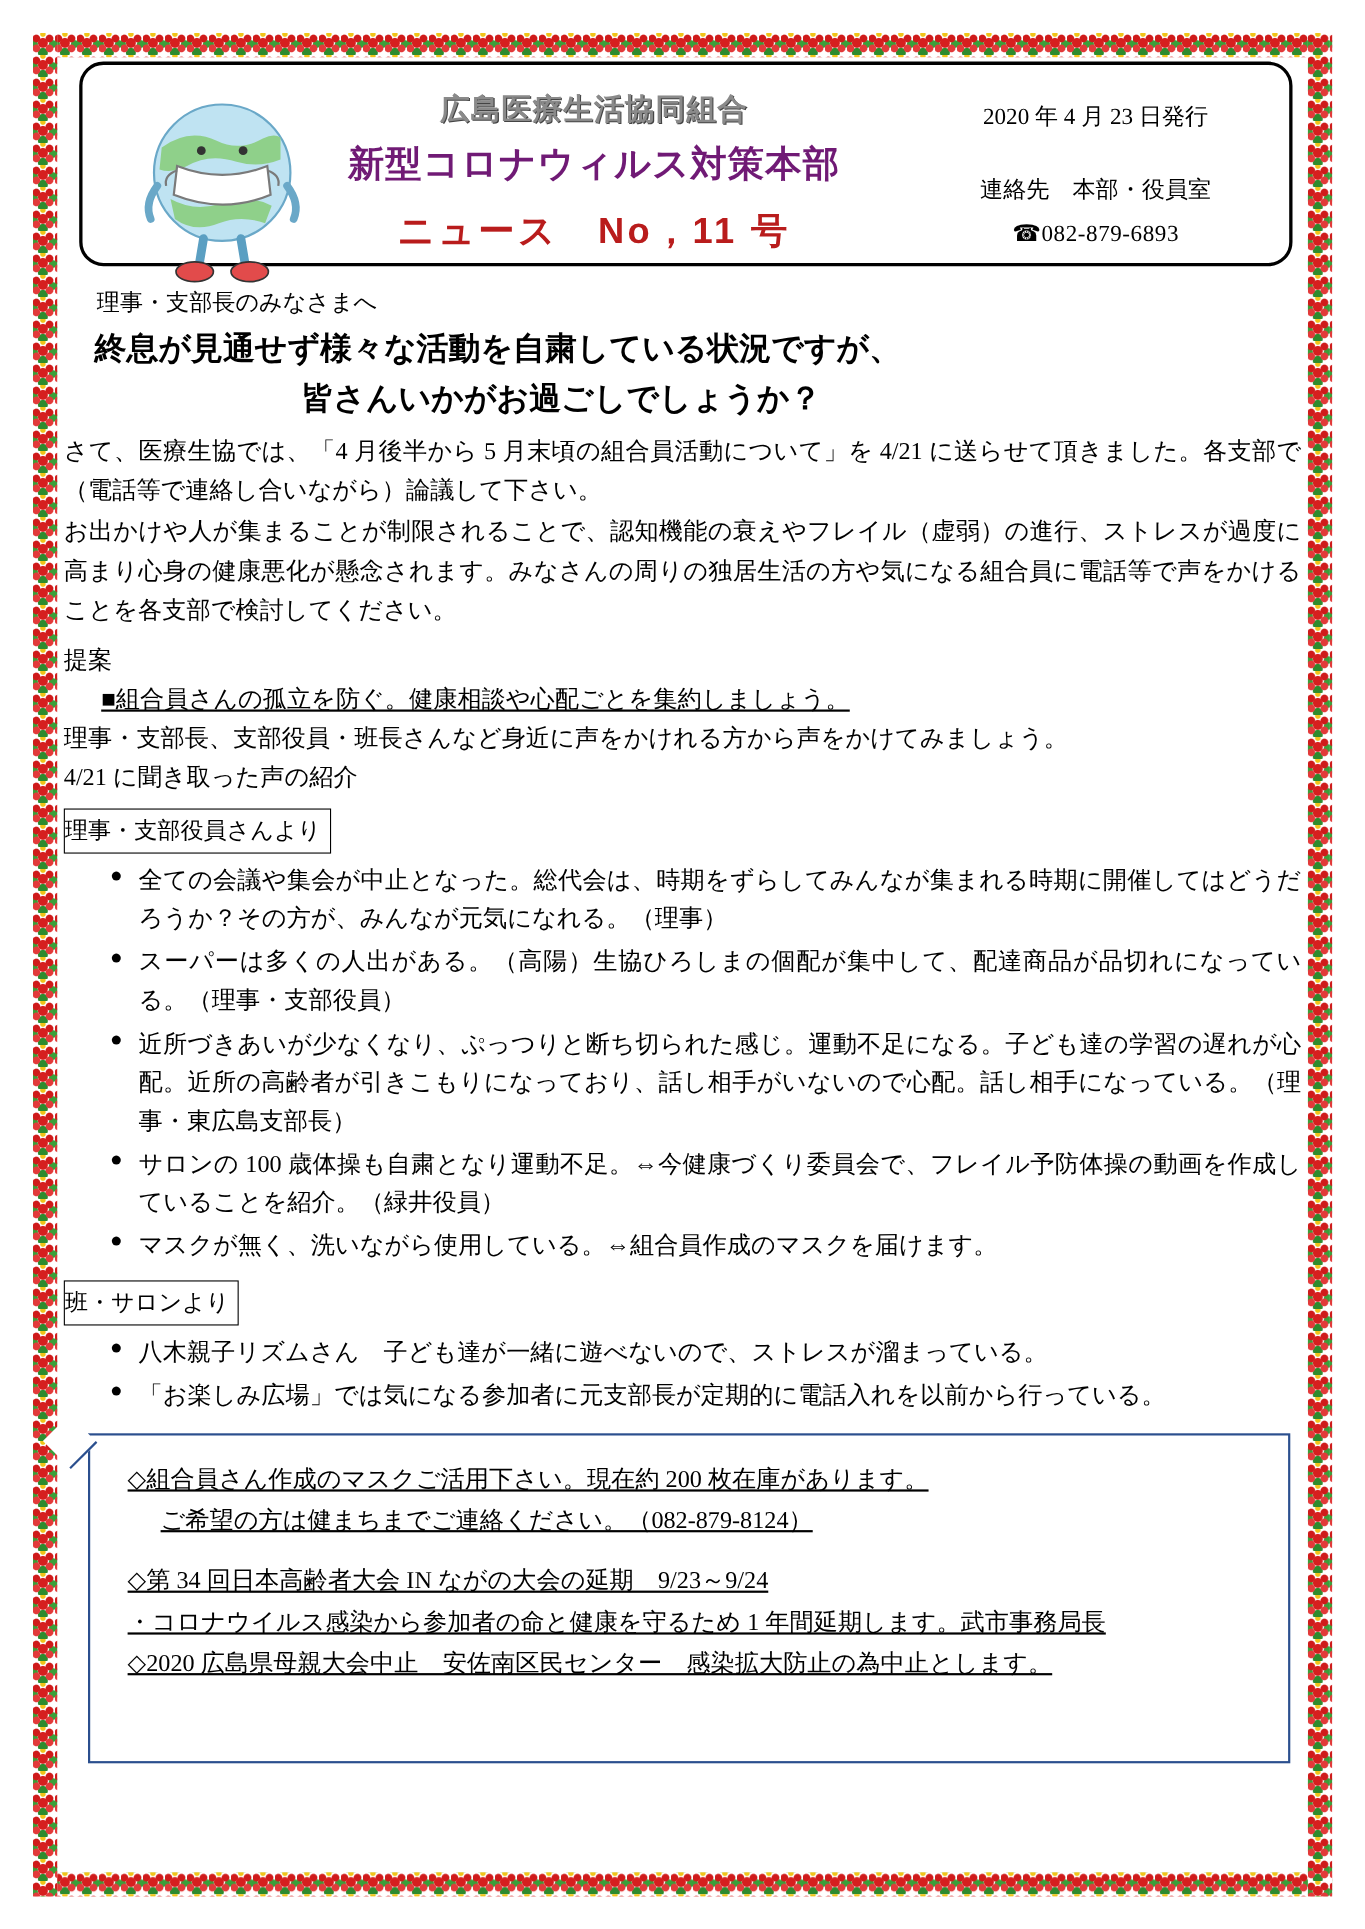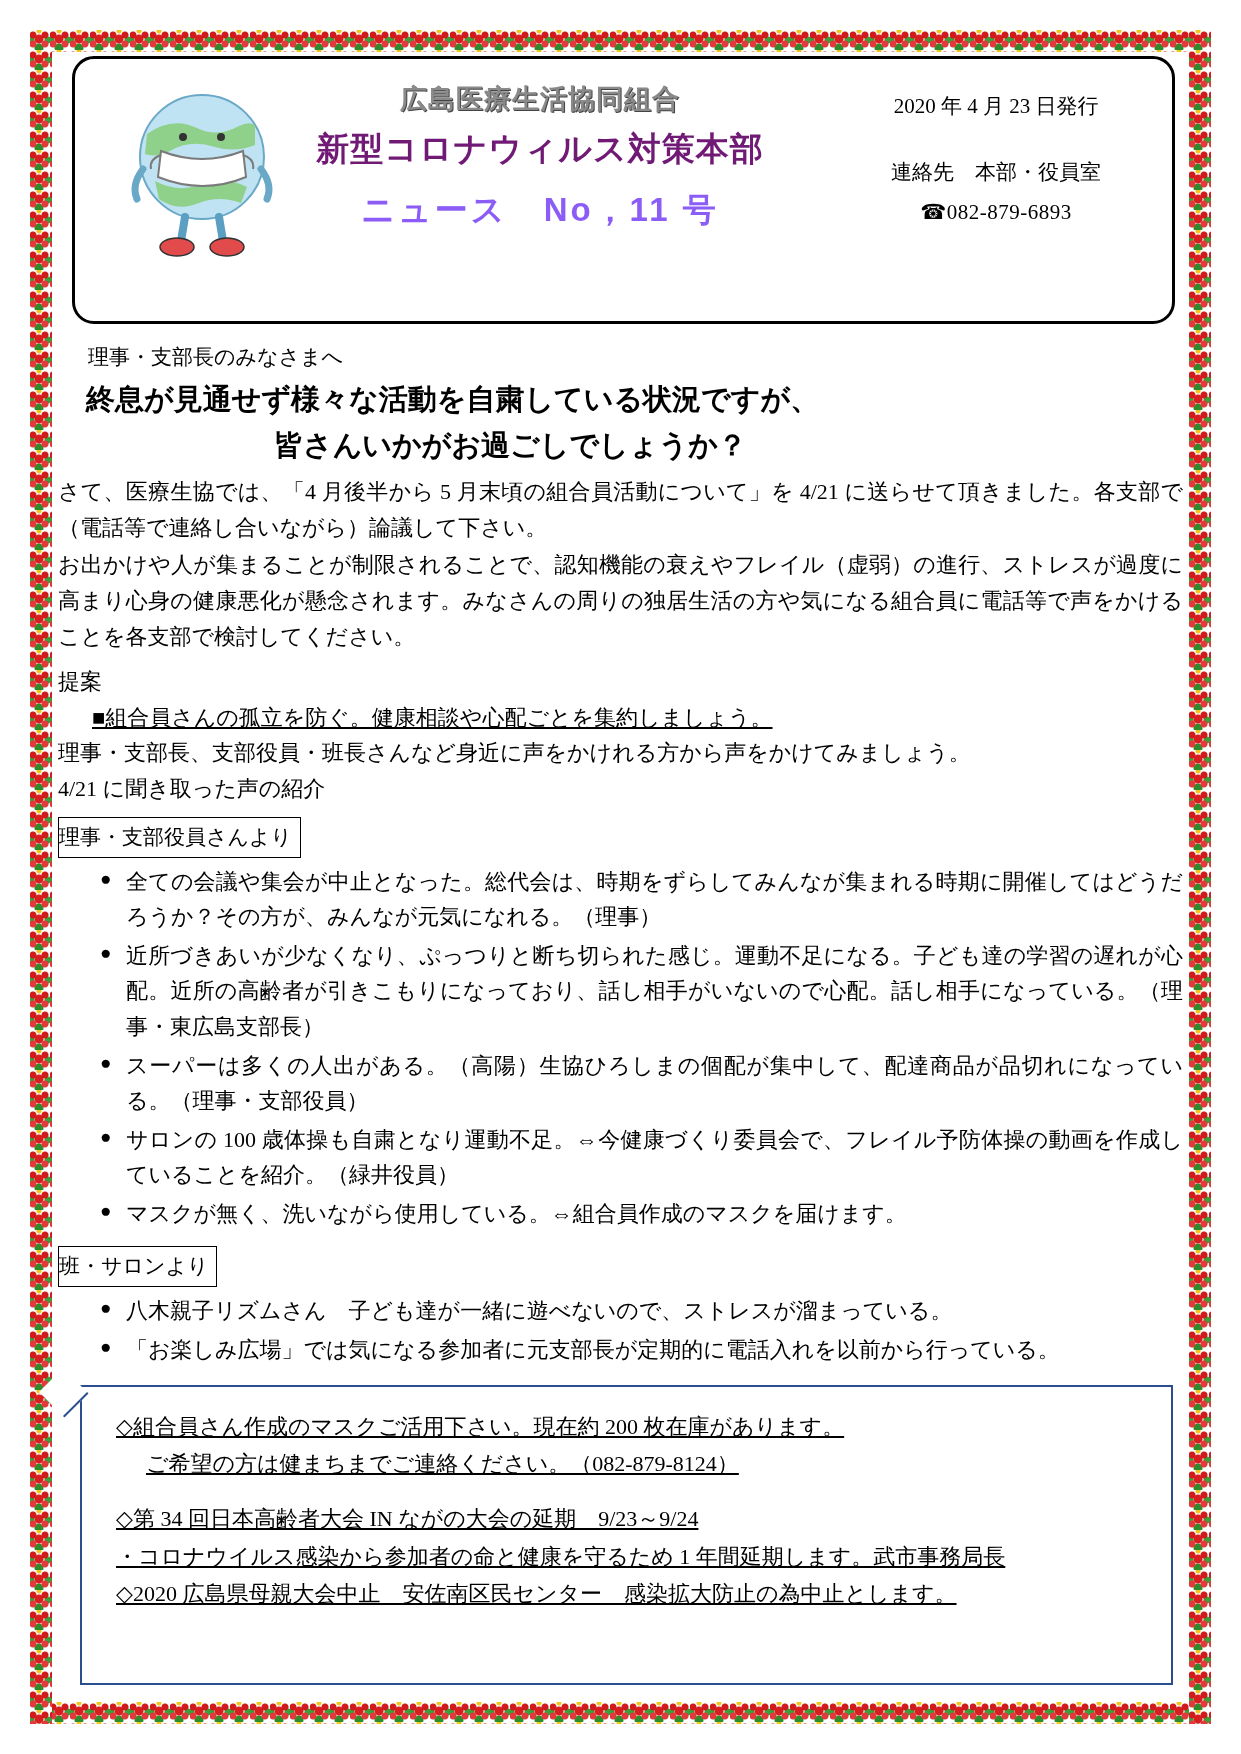--- a/index.html
+++ b/index.html
@@ -59,21 +59,21 @@
     left: 58px;
     top: 56px;
     right: 58px;
     bottom: 56px;
   }
 
   
   .header-box {
     border: 3px solid #000;
     border-radius: 22px;
-    height: 268px;
+    height: 186px;
     box-sizing: border-box;
     position: relative;
     margin: 0 8px 0 14px;
     padding-left: 36px;
   }
   .mascot {
     position: absolute;
     left: 42px;
     top: 20px;
     width: 170px;
@@ -101,21 +101,21 @@
     font-size: 33px;
     letter-spacing: 1px;
     color: #701a75;
     margin-bottom: 16px;
   }
   .news-no {
     font-family: "Liberation Sans", sans-serif;
     font-weight: bold;
     font-size: 33px;
     letter-spacing: 3px;
-    color: #8b5cf6;
+    color: #b91c1c;
   }
   .header-right {
     position: absolute;
     right: 26px;
     top: 28px;
     width: 300px;
     text-align: center;
     font-size: 21px;
     line-height: 1.9;
   }
@@ -281,22 +281,22 @@
 
       <div class="proposal-label">提案</div>
       <div><span class="underline-item">■組合員さんの孤立を防ぐ。健康相談や心配ごとを集約しましょう。</span></div>
       <div class="sub-indent">理事・支部長、支部役員・班長さんなど身近に声をかけれる方から声をかけてみましょう。</div>
       <div>4/21 に聞き取った声の紹介</div>
 
       
       <div class="section-tag">理事・支部役員さんより</div>
       <ul class="bullets">
         <li>全ての会議や集会が中止となった。総代会は、時期をずらしてみんなが集まれる時期に開催してはどうだろうか？その方が、みんなが元気になれる。（理事）</li>
+        <li>スーパーは多くの人出がある。（高陽）生協ひろしまの個配が集中して、配達商品が品切れになっている。（理事・支部役員）</li>
         <li>近所づきあいが少なくなり、ぷっつりと断ち切られた感じ。運動不足になる。子ども達の学習の遅れが心配。近所の高齢者が引きこもりになっており、話し相手がいないので心配。話し相手になっている。（理事・東広島支部長）</li>
-        <li>スーパーは多くの人出がある。（高陽）生協ひろしまの個配が集中して、配達商品が品切れになっている。（理事・支部役員）</li>
         <li>サロンの 100 歳体操も自粛となり運動不足。⇔今健康づくり委員会で、フレイル予防体操の動画を作成していることを紹介。（緑井役員）</li>
         <li>マスクが無く、洗いながら使用している。⇔組合員作成のマスクを届けます。</li>
       </ul>
 
       
       <div class="section-tag">班・サロンより</div>
       <ul class="bullets">
         <li>八木親子リズムさん　子ども達が一緒に遊べないので、ストレスが溜まっている。</li>
         <li>「お楽しみ広場」では気になる参加者に元支部長が定期的に電話入れを以前から行っている。</li>
       </ul>

